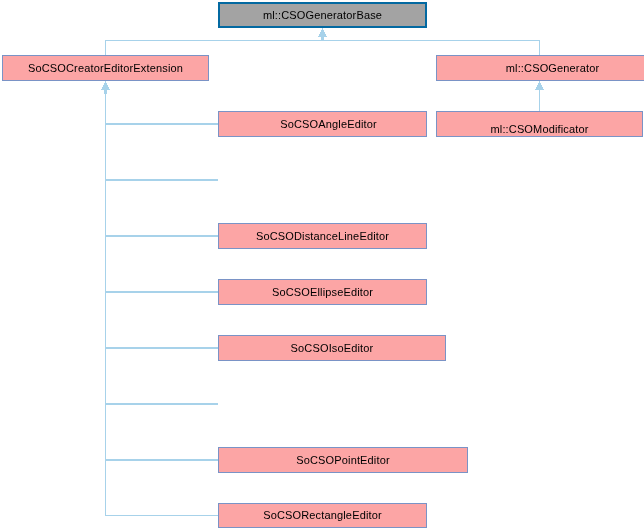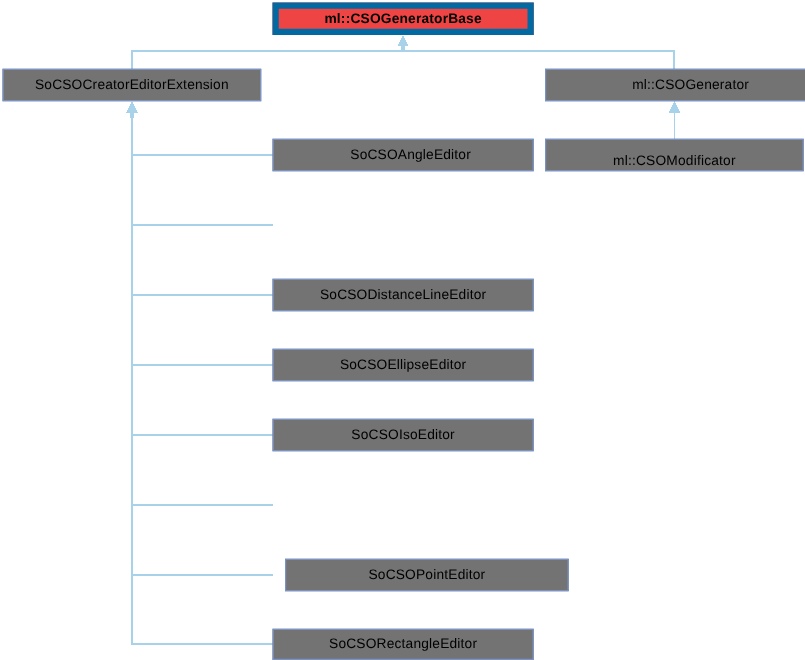--- a/index.html
+++ b/index.html
@@ -39,27 +39,26 @@
     align-items: center;
     justify-content: center;
     font-size: 11px;
     line-height: 13px;
     color: #000000;
     white-space: nowrap;
     letter-spacing: 0.15px;
   }
 
   .node-root {
-    background: #ef4444;
-    border: 5px solid #0369a1;
-    font-weight: bold;
+    background: #a3a3a3;
+    border: 2px solid #0369a1;
   }
 
   .node-cls {
-    background: #737373;
+    background: #fca5a5;
     border: 1px solid #7a93c6;
   }
 
   .node-label {
     display: block;
     padding: 0 4px;
   }
 
   .fold {
     position: absolute;
@@ -133,26 +132,26 @@
 
 
   <div class="node node-cls" style="left:218px; top:223px; width:209px; height:26px;justify-content:center;">
     <span class="node-label">SoCSODistanceLineEditor</span>
   </div>
 
   <div class="node node-cls" style="left:218px; top:279px; width:209px; height:26px;">
     <span class="node-label">SoCSOEllipseEditor</span>
   </div>
 
-  <div class="node node-cls" style="left:218px; top:335px; width:209px; height:26px;">
+  <div class="node node-cls" style="left:218px; top:335px; width:228px; height:26px;">
     <span class="node-label">SoCSOIsoEditor</span>
   </div>
 
 
-  <div class="node node-cls" style="left:228px; top:447px; width:227px; height:26px;">
+  <div class="node node-cls" style="left:218px; top:447px; width:250px; height:26px;">
     <span class="node-label">SoCSOPointEditor</span>
   </div>
 
   <div class="node node-cls" style="left:218px; top:503px; width:209px; height:25px;">
     <span class="node-label">SoCSORectangleEditor</span>
   </div>
 
 </div>
 
 </body></html>

